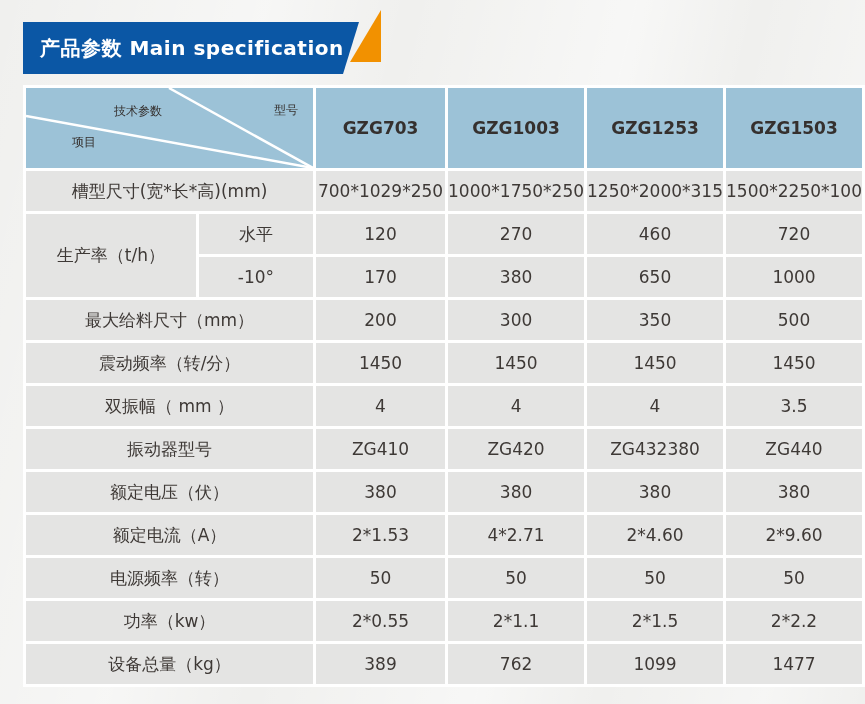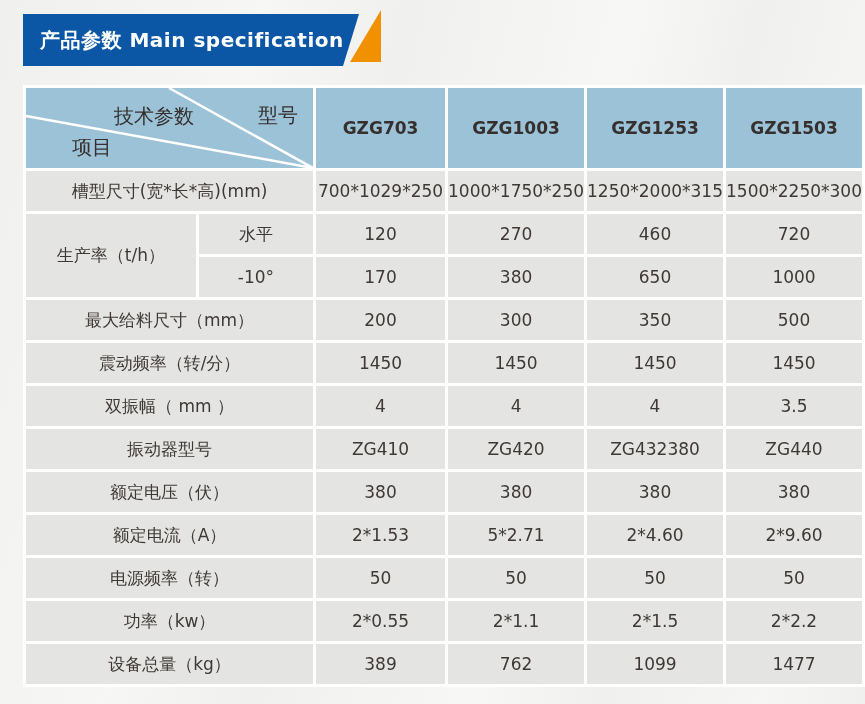--- a/index.html
+++ b/index.html
@@ -20,21 +20,21 @@
     overflow: hidden;
   }
 
   
   .banner {
     position: relative;
     margin: 10px 0 0 23px;
     width: 358px; height: 52px;
   }
   .banner-blue {
-    position: absolute; left: 0; top: 4px;
+    position: absolute; left: 0; top: 12px;
     width: 100%; height: 100%;
     background: #0b57a5;
     clip-path: polygon(0 0, 336px 0, 320px 100%, 0 100%);
     display: flex; align-items: center;
   }
   .banner-title {
     color: #ffffff;
     font-size: 20px;
     font-weight: bold;
     padding-left: 17px;
@@ -75,21 +75,21 @@
   td.col-label-sub  { width: 113px; margin-top: 40px; }
   td.col-data       { width: 131px; font-weight: bold; }
 
   
   td.corner { padding: 0; }
   .corner-wrap {
     position: relative;
     width: 287px; height: 80px;
   }
   .corner-wrap svg { position: absolute; left: 0; top: 0; }
-  .corner-label { position: absolute; font-size: 20px; color: #35302e; }
+  .corner-label { position: absolute; font-size: 12px; color: #35302e; }
   .corner-mid   { left: 88px; top: 15px; }
   .corner-tr    { right: 15px; top: 14px; font-family: Liberation Mono, monospace; }
   .corner-bl    { left: 46px; top: 46px; }
 </style>
 </head>
 <body>
 
 <div class="banner">
   <div class="banner-blue">
     <span class="banner-title">产品参数 Main specification</span>
@@ -116,21 +116,21 @@
       <td class="head col-data">GZG1003</td>
       <td class="head col-data">GZG1253</td>
       <td class="head col-data">GZG1503</td>
     </tr>
 
     <tr>
       <td colspan="2">槽型尺寸(宽*长*高)(mm)</td>
       <td>700*1029*250</td>
       <td>1000*1750*250</td>
       <td>1250*2000*315</td>
-      <td>1500*2250*300</td>
+      <td>1500*2250*100</td>
     </tr>
 
     <tr>
       <td class="col-label-main" rowspan="2">生产率（t/h）</td>
       <td class="col-label-sub">水平</td>
       <td>120</td>
       <td>270</td>
       <td>460</td>
       <td>720</td>
     </tr>
@@ -179,21 +179,21 @@
       <td colspan="2">额定电压（伏）</td>
       <td>380</td>
       <td>380</td>
       <td>380</td>
       <td>380</td>
     </tr>
 
     <tr>
       <td colspan="2">额定电流（A）</td>
       <td>2*1.53</td>
-      <td>5*2.71</td>
+      <td>4*2.71</td>
       <td>2*4.60</td>
       <td>2*9.60</td>
     </tr>
 
     <tr>
       <td colspan="2">电源频率（转）</td>
       <td>50</td>
       <td>50</td>
       <td>50</td>
       <td>50</td>

